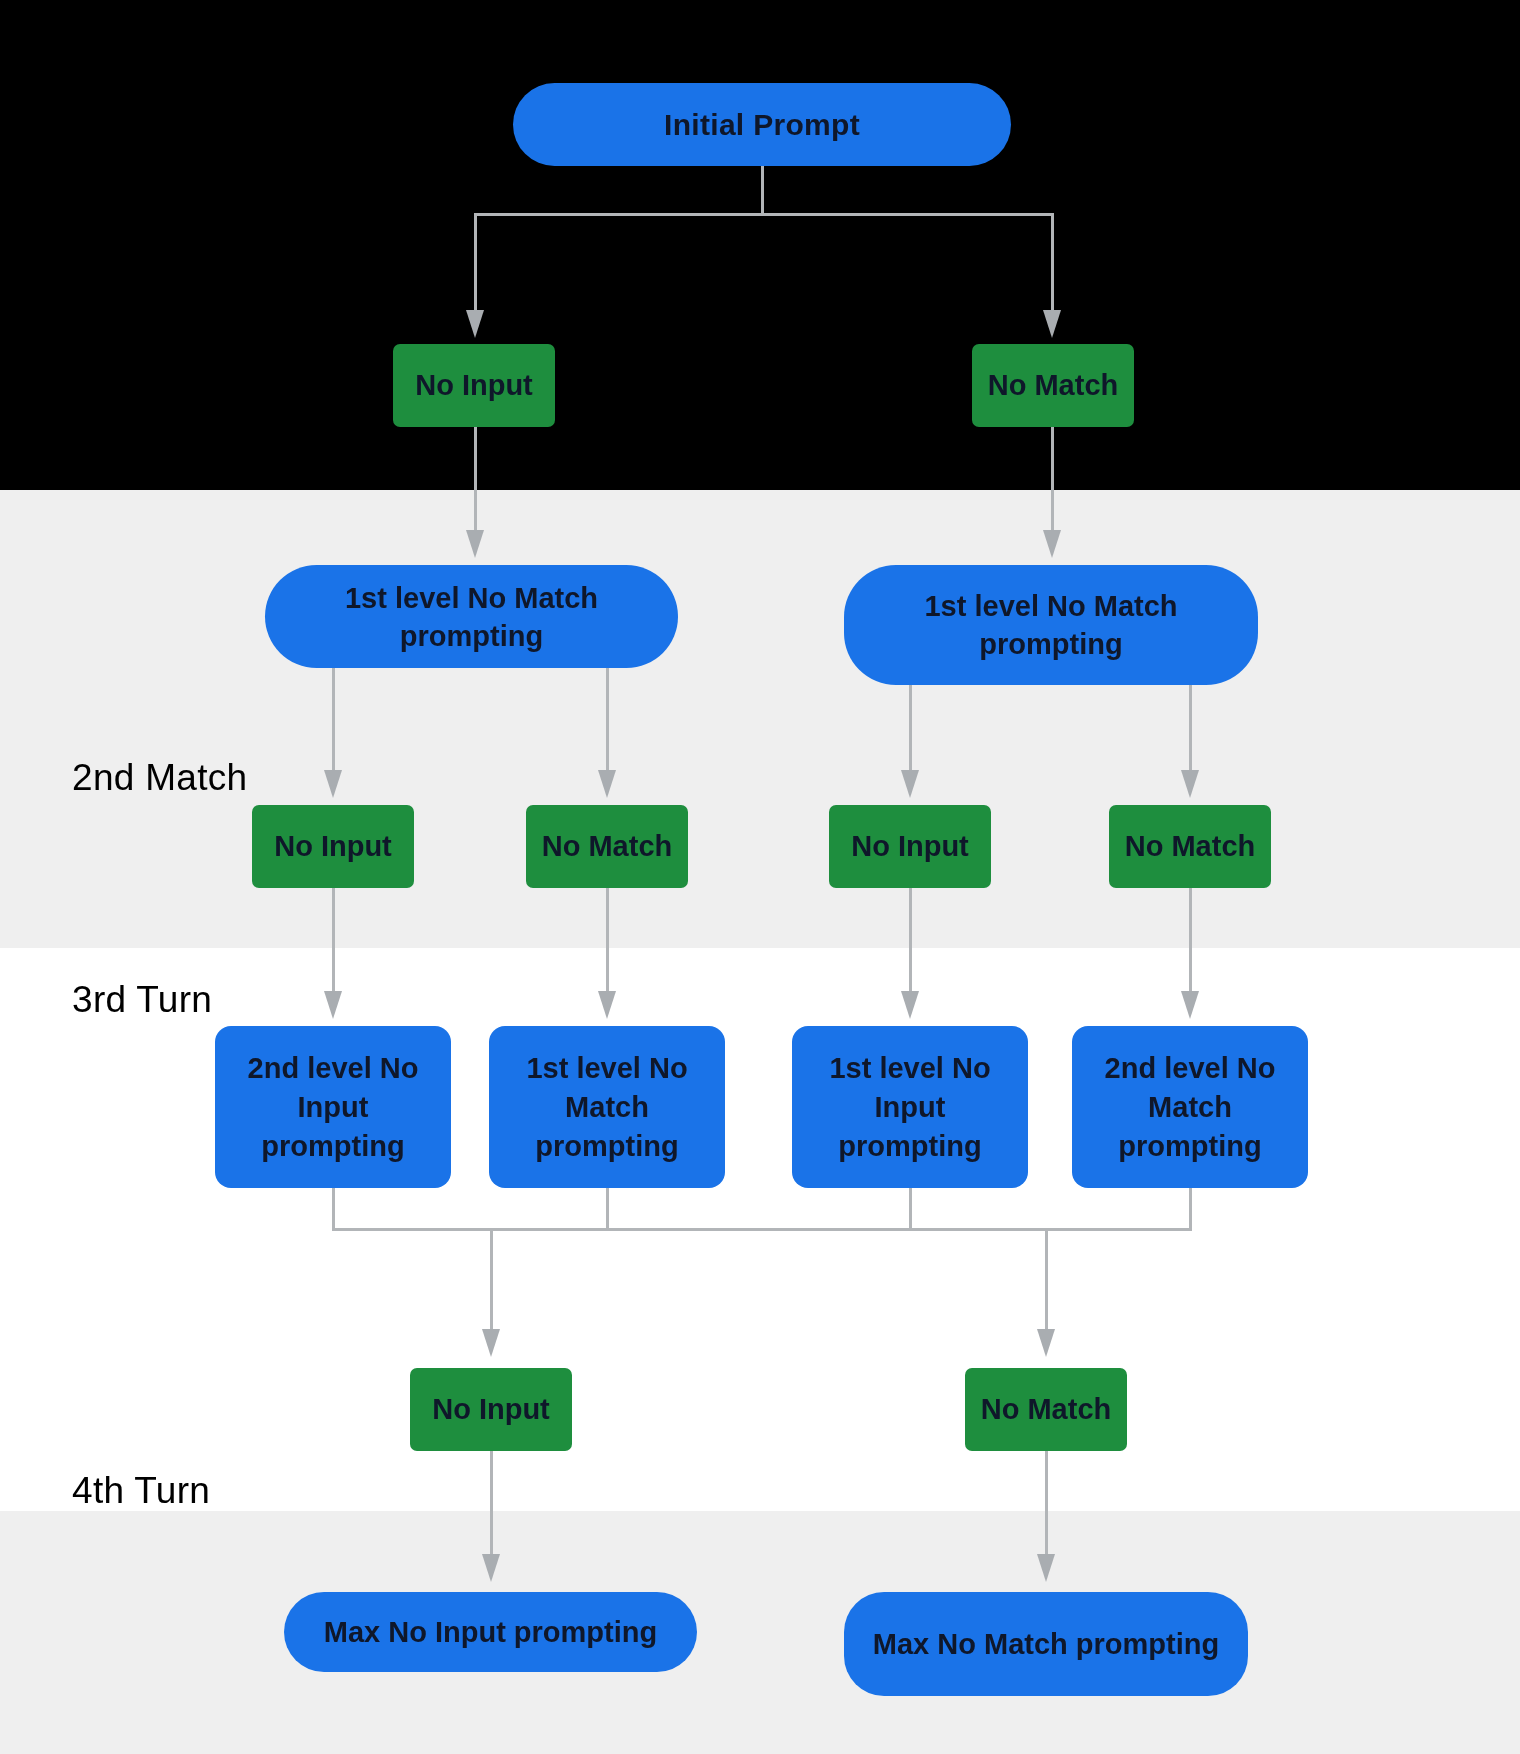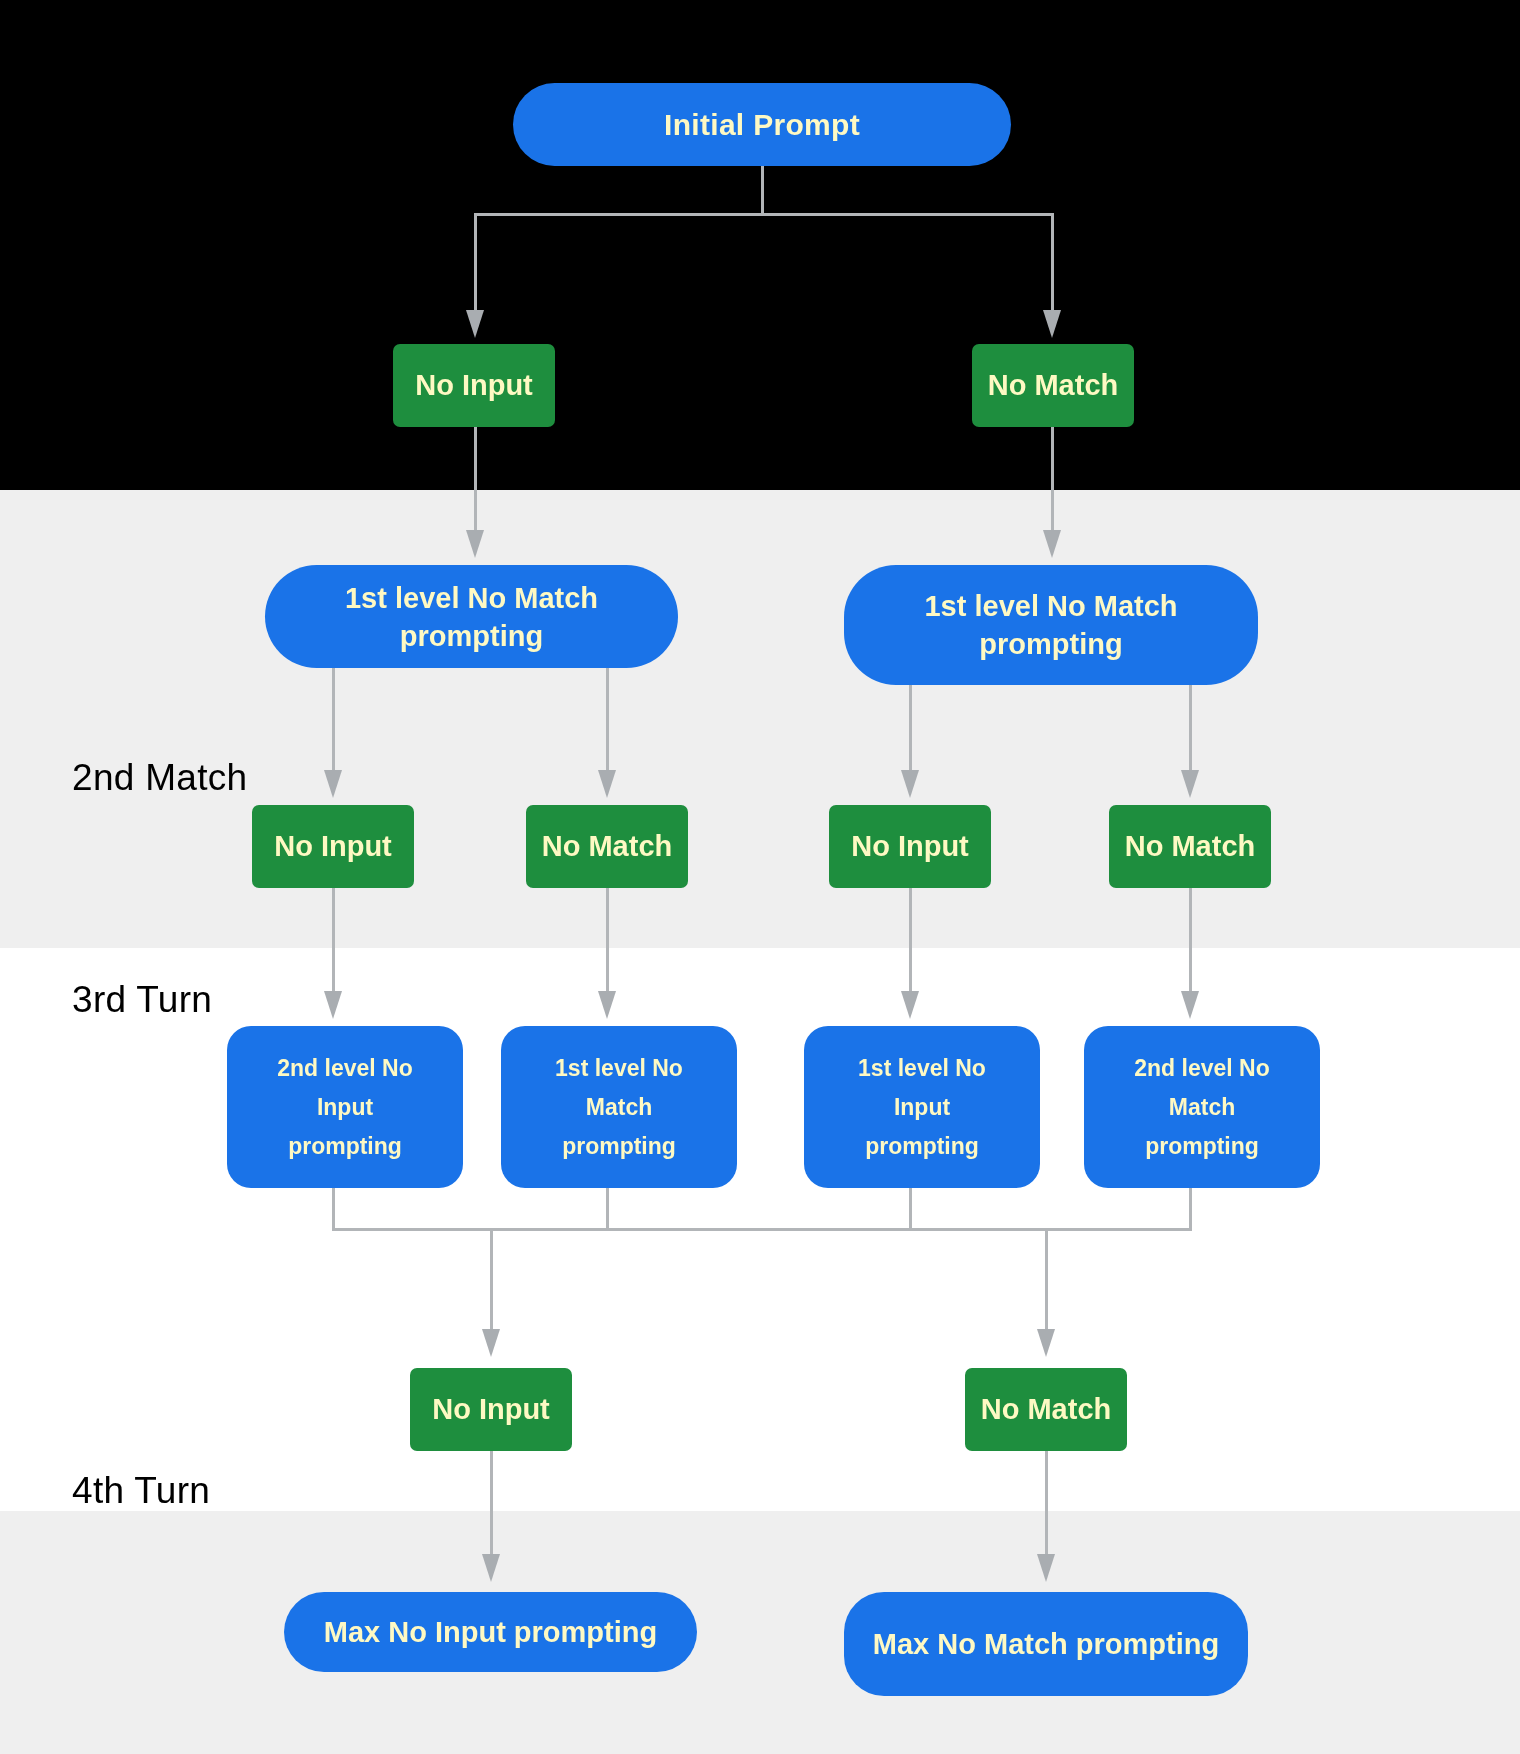--- a/index.html
+++ b/index.html
@@ -10,29 +10,29 @@
   .section{position:absolute;left:0;width:1520px;}
   .sec-black{background:#000000;}
   .sec-gray{background:#efefef;}
   .sec-white{background:#ffffff;}
   .turn-label{
     position:absolute;left:72px;font-size:37px;line-height:44px;
     color:#000000;letter-spacing:.3px;
   }
   .node{
     position:absolute;display:flex;align-items:center;justify-content:center;
-    color:#fef9c3;text-align:center;font-weight:700;white-space:pre-line;
+    color:#0f172a;text-align:center;font-weight:700;white-space:pre-line;
     box-sizing:border-box;
   }
   .blue{background:#1a73e8;}
   .green{background:#1e8e3e;border-radius:7px;font-size:29px;}
   .pill-lg{border-radius:52px;font-size:29px;line-height:38px;}
   .pill-init{border-radius:42px;font-size:30px;letter-spacing:.3px;}
   .pill-max{border-radius:40px;font-size:29px;}
-  .box3{border-radius:24px;font-size:23px;line-height:39px;margin-left:12px;}
+  .box3{border-radius:16px;font-size:29px;line-height:39px;}
   .vline{position:absolute;width:3px;background:#b2b5b8;}
   .hline{position:absolute;height:3px;background:#b2b5b8;}
   .arrow{
     position:absolute;width:0;height:0;
     border-left:9px solid transparent;border-right:9px solid transparent;
     border-top:28px solid #a9adb1;
   }
 </style>
 </head>
 <body>

